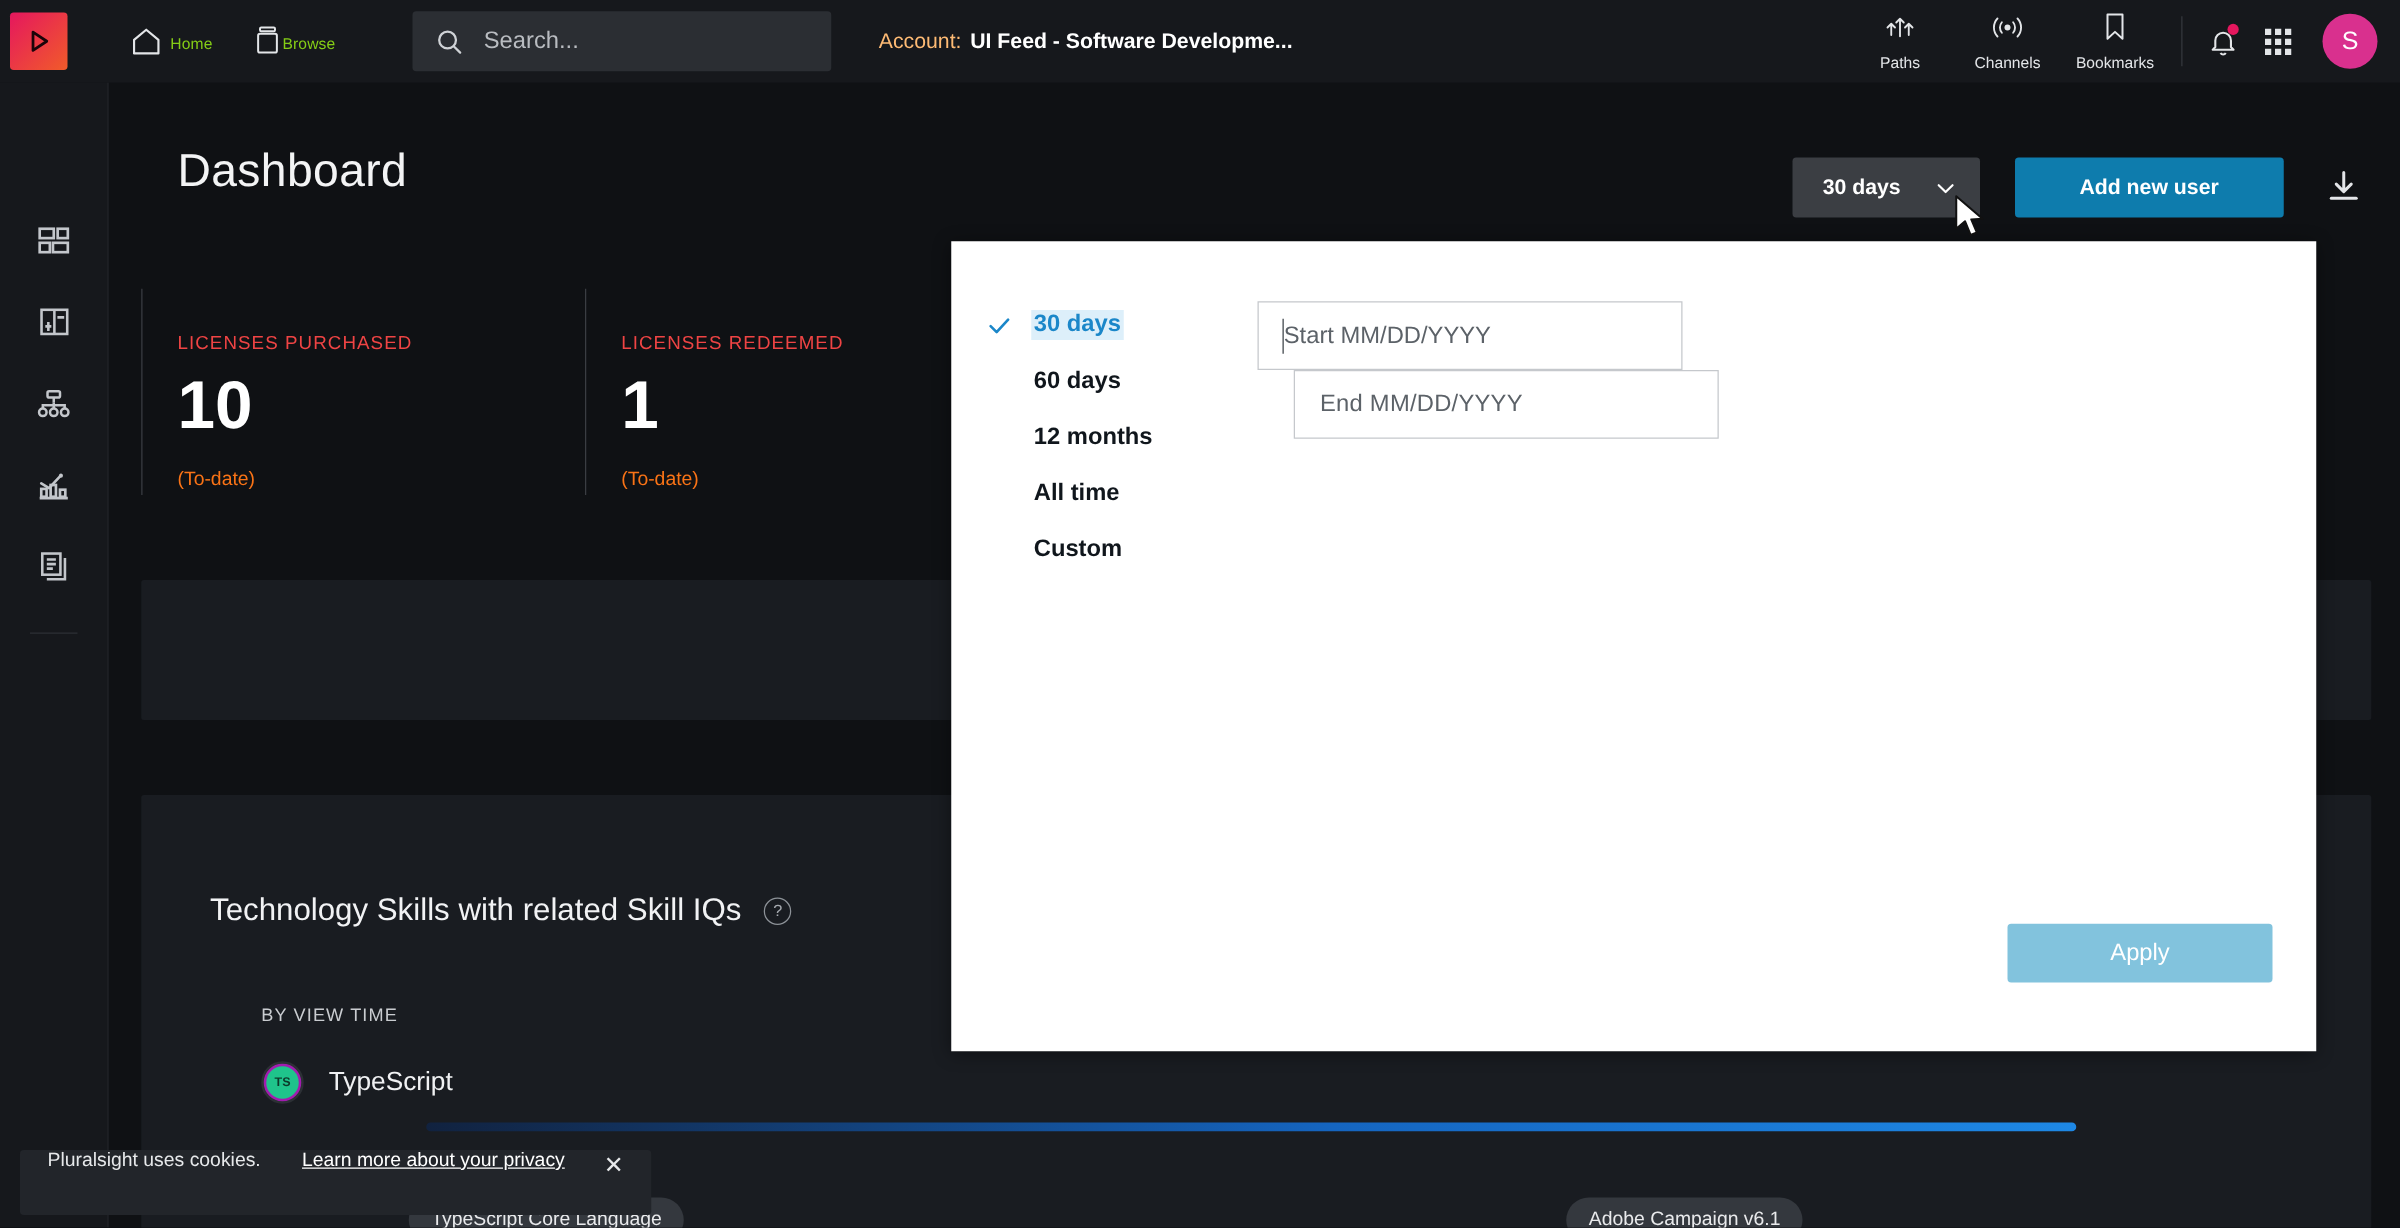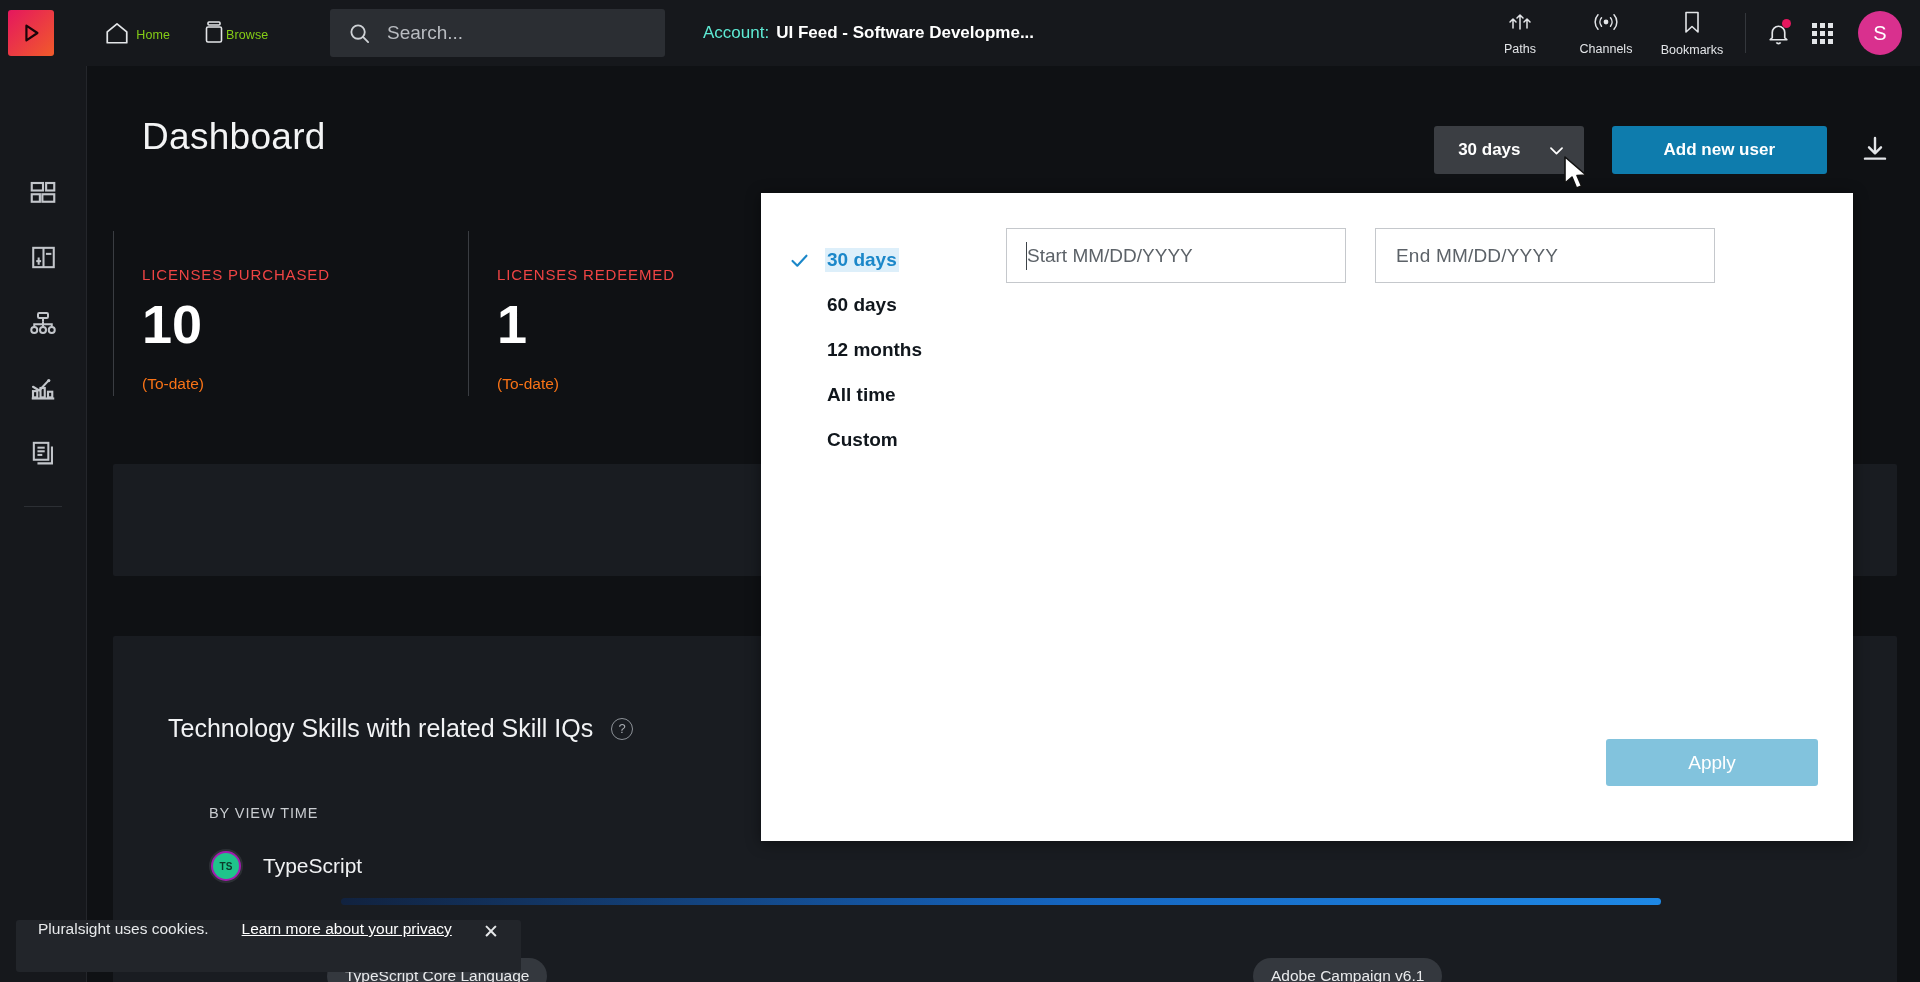--- a/index.html
+++ b/index.html
@@ -32,21 +32,21 @@
   #nav-browse { margin-left: 32px; }
   .searchbar {
     margin-left: 62px; width: 335px; height: 48px; background: #2b2e33;
     border-radius: 3px; display: flex; align-items: center; padding: 0 18px;
   }
   .searchbar .sico { margin-right: 16px; display:flex; }
   .searchbar .stxt { color: #b9bcc1; font-size: 19px; }
   .account {
     margin-left: 38px; display: flex; align-items: baseline; white-space: nowrap;
   }
-  .account .akey { color: #5eead4; font-size: 17px; }
+  .account .akey { color: #fdba74; font-size: 17px; }
   .account .aval { color: #ffffff; font-size: 17px; font-weight: bold; margin-left: 7px; }
   .right-nav { position: absolute; right: 0; top: 0; height: 66px; display: flex; align-items: center; }
   .rn-item {
     display:flex; flex-direction: column; align-items: center; justify-content: center;
     width: 86px; height: 66px; color: #e3e5e8; cursor: pointer;
   }
   .rn-item .lbl { font-size: 12.5px; margin-top: 4px; }
   .vdiv { width:1px; height:40px; background:#34373c; margin: 0 10px; }
   .bell-wrap { position: relative; width: 44px; height: 44px; display:flex; align-items:center; justify-content:center; cursor:pointer;}
   .bell-dot { position:absolute; top: 8px; right: 9px; width: 9px; height: 9px; border-radius: 50%; background: #e5175e; }
@@ -151,21 +151,21 @@
   .dd-opt {
     display: flex; align-items: center; height: 44px;
     padding-left: 28px; font-size: 19px; color: #10161c; font-weight: bold;
     cursor: pointer; margin-bottom: 1px;
   }
   .dd-opt .ck { width: 36px; display:flex; align-items:center; color: #1b87c9; }
   .dd-opt.sel { color: #1b87c9; }
   .dd-opt.sel .lab { background: #ddeffa; }
   .dd-opt .lab { padding: 1px 2px; }
 
-  .dd-fields { position: absolute; left: 245px; top: 35px; display: flex; }
+  .dd-fields { position: absolute; left: 245px; top: 48px; display: flex; flex-direction: column; }
   .dd-input {
     width: 340px; height: 55px; border: 1px solid #c5c8cc; background: #fff;
     display: flex; align-items: center; padding-left: 20px;
     font-size: 19px; color: #5c6268; font-family: inherit; position: relative;
   }
   .dd-input .caret {
     position: absolute; left: 19px; top: 13px; width: 1px; height: 28px; background: #3d4348;
   }
   .dd-input + .dd-input { margin-left: 29px; }
   .dd-input .ph-end { letter-spacing: .2px; }

